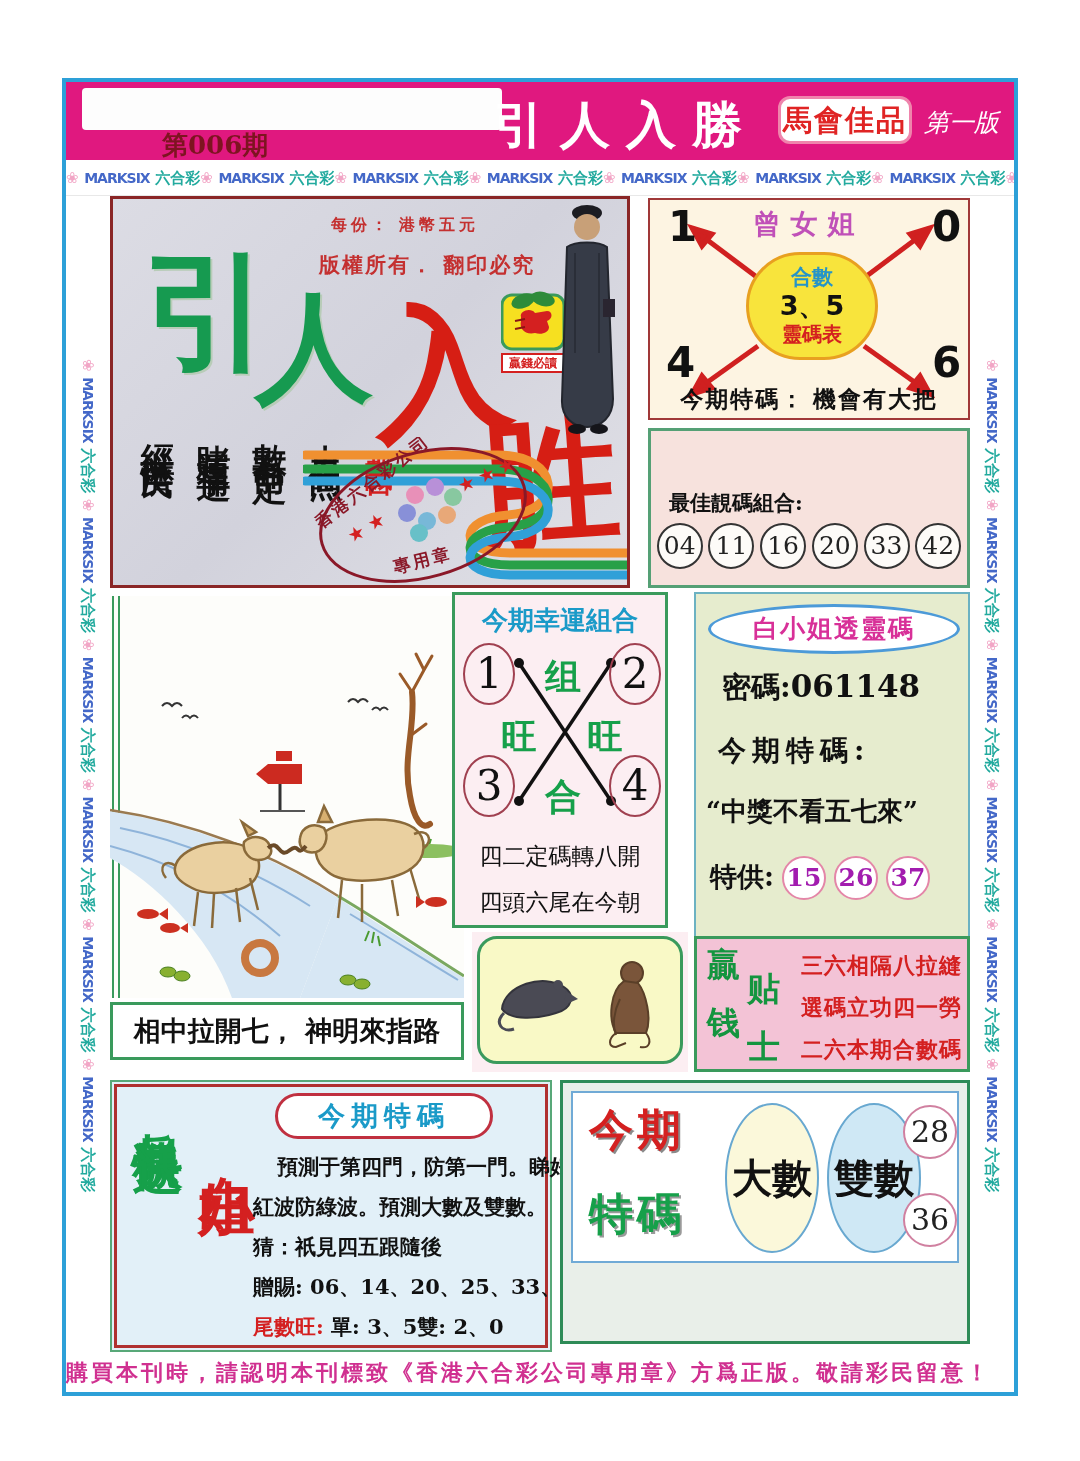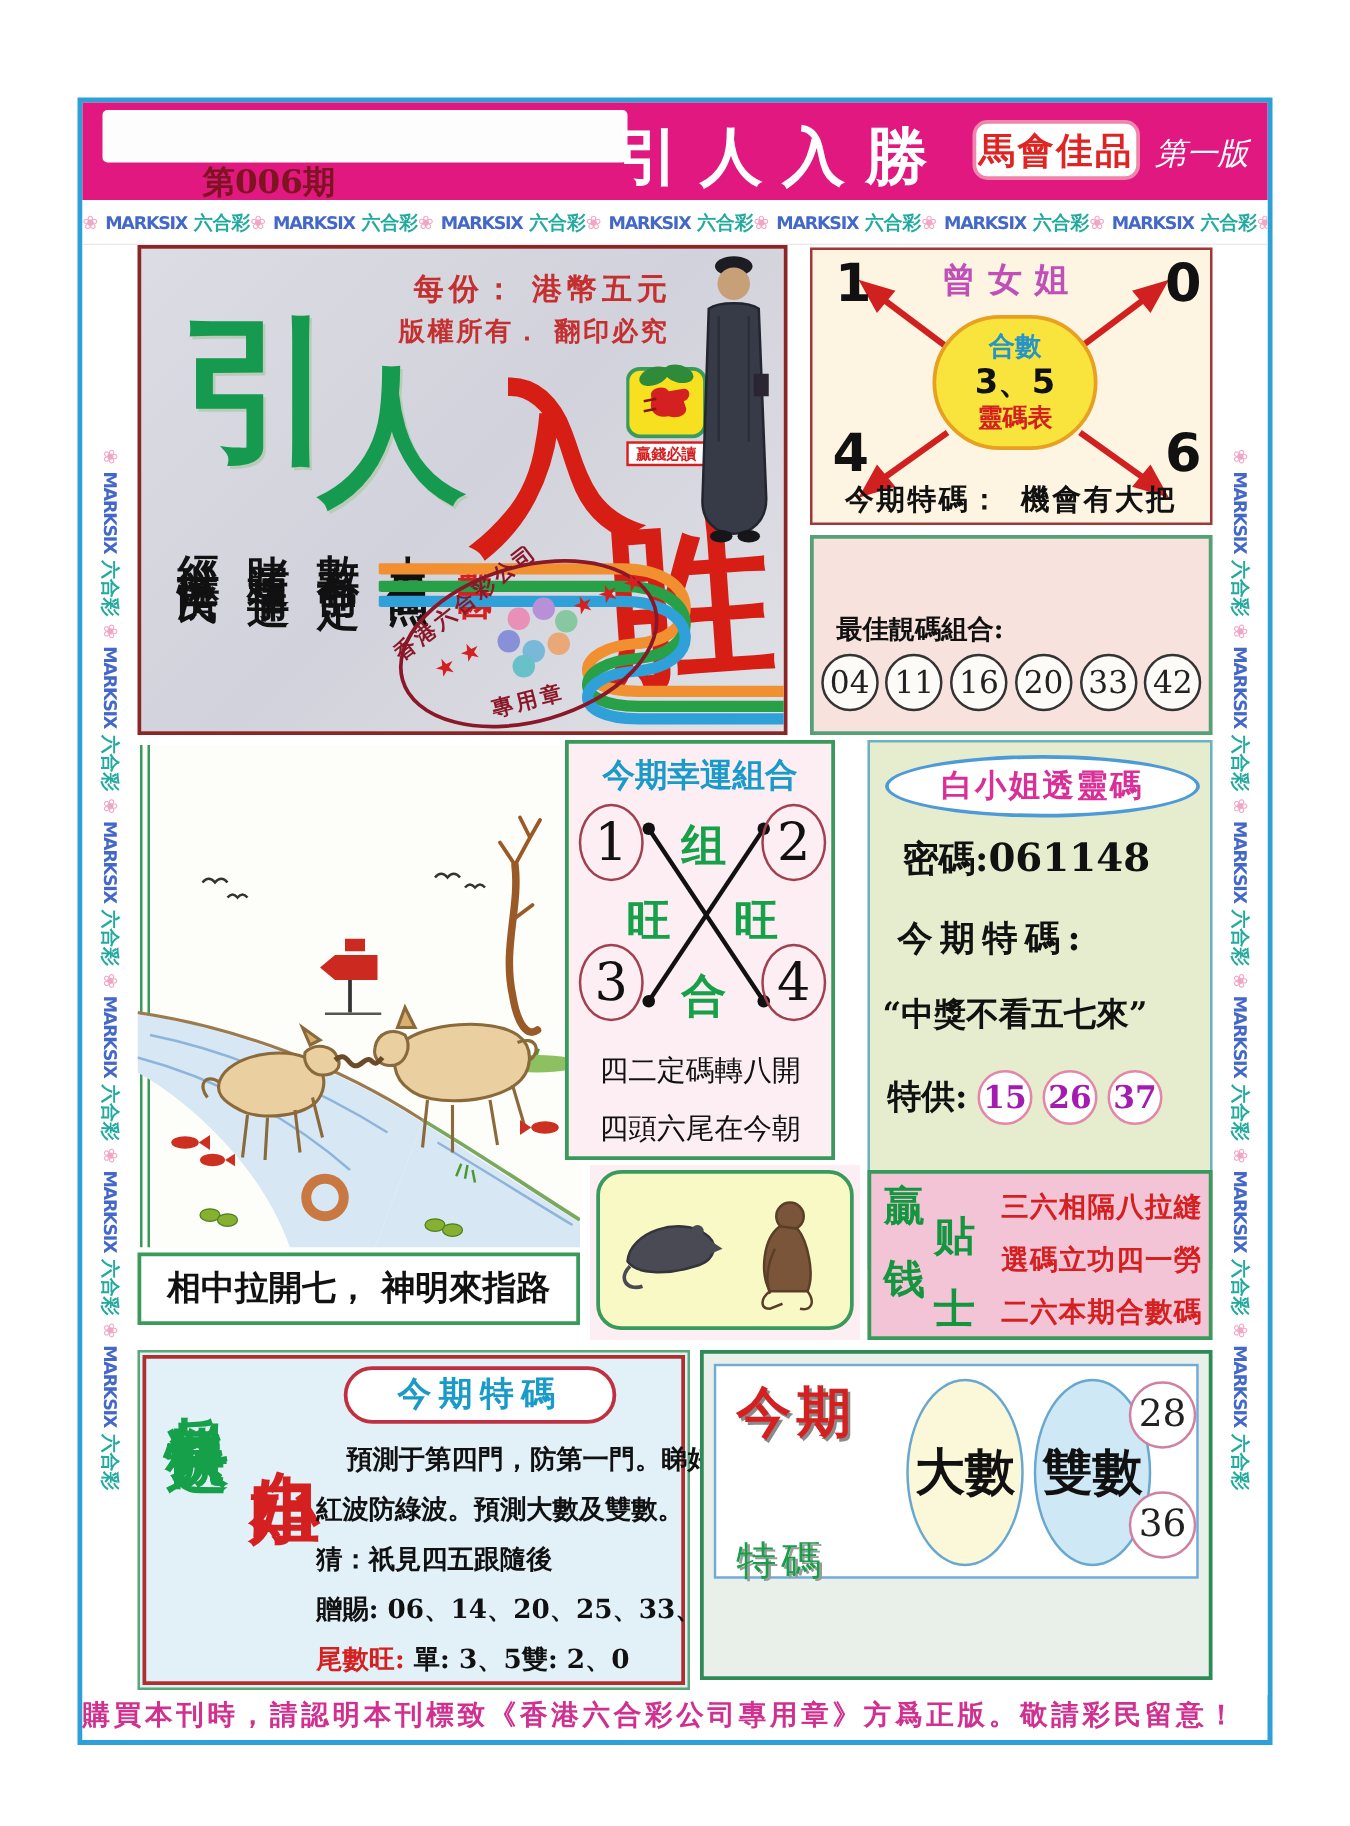--- a/index.html
+++ b/index.html
@@ -24,40 +24,40 @@
   .side-strip { position:absolute; top:114px; width:44px; height:1160px; background:#fff; overflow:hidden; writing-mode:vertical-rl; text-orientation:sideways; text-align:center; line-height:44px; font-weight:bold; white-space:nowrap; }
   .side-strip.left { left:0; }
   .side-strip.right { left:904px; }
 
   
   .content { position:absolute; left:44px; top:114px; width:860px; height:1160px; background:#fff; }
   .panel { position:absolute; }
 
   
   .masthead { left:0; top:0; width:520px; height:392px; border:3px solid #8a2626; background:linear-gradient(135deg,#dcdce4 0%,#d2d2dc 50%,#e0e0e6 100%); overflow:hidden; }
-  .price-line { position:absolute; left:218px; top:16px; font-family:Liberation Sans, sans-serif; font-weight:bold; font-size:24px; color:#c43030; letter-spacing:4px; white-space:nowrap; }
+  .price-line { position:absolute; left:218px; top:16px; font-family:Liberation Serif, serif; font-weight:bold; font-size:16px; color:#c43030; letter-spacing:4px; white-space:nowrap; }
   .copy-line { position:absolute; left:206px; top:52px; font-family:"DejaVu Serif", serif; font-weight:bold; font-size:21px; color:#c43030; letter-spacing:2px; white-space:nowrap; }
   .big-green { position:absolute; font-family:"DejaVu Serif", serif; font-weight:bold; color:#169a50; text-shadow:2px 2px 0 #b8ccb8; }
   .big-red { position:absolute; font-family:"DejaVu Serif", serif; font-weight:bold; color:#d61e14; }
   .motto { position:absolute; top:218px; writing-mode:vertical-rl; font-family:"DejaVu Serif", serif; font-weight:bold; font-size:34px; color:#111; letter-spacing:8px; height:170px; }
   .motto-red { position:absolute; left:248px; top:230px; writing-mode:vertical-rl; font-weight:bold; font-size:27px; color:#d42020; letter-spacing:6px; }
   .logo-box { position:absolute; left:388px; top:92px; width:64px; height:86px; }
   .logo-cap { position:absolute; left:0; top:62px; width:64px; height:20px; background:#fff; border:2px solid #d42020; color:#d42020; font-size:12px; font-weight:bold; text-align:center; line-height:16px; white-space:nowrap; }
   .man-svg { position:absolute; left:432px; top:4px; }
   .seal-svg { position:absolute; left:190px; top:238px; }
 
   
   .lady { left:538px; top:2px; width:322px; height:222px; border:2px solid #a03838; background:#fdf4e2; }
   .lady-name { position:absolute; left:0; top:6px; width:100%; text-align:center; font-family:"DejaVu Serif", serif; font-weight:bold; font-size:27px; color:#c050b8; letter-spacing:10px; }
   .corner-num { position:absolute; font-size:42px; font-weight:bold; color:#111; }
   .lady-oval { position:absolute; left:96px; top:52px; width:132px; height:108px; background:#f8e43c; border:3px solid #e8a020; border-radius:54px; text-align:center; }
   .lady-oval .l1 { margin-top:8px; font-size:21px; font-weight:bold; color:#2594c8; }
   .lady-oval .l2 { font-size:27px; font-weight:bold; color:#111; line-height:30px; }
   .lady-oval .l3 { font-size:20px; font-weight:bold; color:#d42020; }
-  .lady-footer { position:absolute; left:0; top:184px; width:100%; text-align:center; font-family:Liberation Mono, monospace; font-weight:bold; font-size:23px; color:#111; letter-spacing:2px; }
+  .lady-footer { position:absolute; left:0; top:184px; width:100%; text-align:center; font-family:Liberation Serif, serif; font-weight:bold; font-size:23px; color:#111; letter-spacing:2px; }
   .lady-arrows { position:absolute; left:0; top:0; }
 
   
   .rich { left:538px; top:232px; width:322px; height:160px; border:3px solid #55a075; background:#f7e2dd; text-align:center; }
   .rich-title { margin-top:6px; font-family:"DejaVu Serif", serif; font-weight:bold; font-size:36px; color:#111; letter-spacing:12px; }
   .rich-label { position:absolute; left:18px; top:58px; font-family:"DejaVu Serif", serif; font-weight:bold; font-size:21px; color:#111; }
   .rich-nums { position:absolute; left:0; top:92px; width:100%; display:flex; justify-content:space-evenly; }
   .circle-num { width:46px; height:46px; border:2px solid #333; border-radius:50%; background:#fdfbf8; font-family:"DejaVu Serif", serif; font-size:25px; color:#222; text-align:center; line-height:42px; }
 
   
@@ -91,21 +91,21 @@
   .express-inner { width:100%; height:100%; border:3px solid #b03030; position:relative; }
   .exp-green { position:absolute; left:8px; top:6px; writing-mode:vertical-rl; font-weight:bold; font-size:50px; color:#16a04a; letter-spacing:4px; }
   .exp-red { position:absolute; left:72px; top:44px; writing-mode:vertical-rl; font-weight:bold; font-size:56px; color:#d42020; letter-spacing:4px; }
   .exp-oval { position:absolute; left:158px; top:6px; width:218px; height:46px; background:#fff; border:3px solid #c03040; border-radius:26px; text-align:center; line-height:40px; font-weight:bold; font-size:27px; color:#1a9ac8; letter-spacing:6px; }
   .exp-line { position:absolute; font-family:"DejaVu Serif", serif; font-weight:bold; font-size:21px; color:#111; white-space:nowrap; }
 
   
   .special { left:450px; top:884px; width:410px; height:264px; border:3px solid #2e8b57; background:#e9efe9; }
   .special-inner { position:absolute; left:8px; top:8px; width:388px; height:172px; background:#fff; border:2px solid #70aad6; }
   .sp-red { position:absolute; left:16px; top:8px; font-weight:bold; font-size:44px; color:#d42020; text-shadow:2px 2px 0 #8a8a8a; letter-spacing:4px; }
-  .sp-green { position:absolute; left:16px; top:92px; font-weight:normal; font-size:32px; color:#16a04a; text-shadow:2px 2px 0 #9a9a9a; letter-spacing:4px;margin-top:42px; }
+  .sp-green { position:absolute; left:16px; top:92px; font-weight:bold; font-size:44px; color:#16a04a; text-shadow:2px 2px 0 #9a9a9a; letter-spacing:4px; }
   .sp-ellipse { position:absolute; top:10px; width:94px; height:150px; border:2px solid #68a8d0; border-radius:50%; text-align:center; font-family:"DejaVu Serif", serif; font-weight:bold; font-size:40px; color:#111; display:flex; flex-direction:column; justify-content:center; line-height:46px; }
   .sp-e1 { left:152px; background:#fbf8da; }
   .sp-e2 { left:254px; background:#cfe8f5; }
   .sp-circle { position:absolute; left:330px; width:54px; height:54px; border:2px solid #d080a0; border-radius:50%; background:#fff; font-family:"DejaVu Serif", serif; font-size:30px; color:#222; text-align:center; line-height:50px; }
 
   
   .footer-notice { position:absolute; left:0; top:1274px; width:920px; height:36px; background:#fff; text-align:center; line-height:34px; font-weight:bold; font-size:22px; color:#d03090; letter-spacing:3px; white-space:nowrap; }
 </style>
 </head>
 <body>

